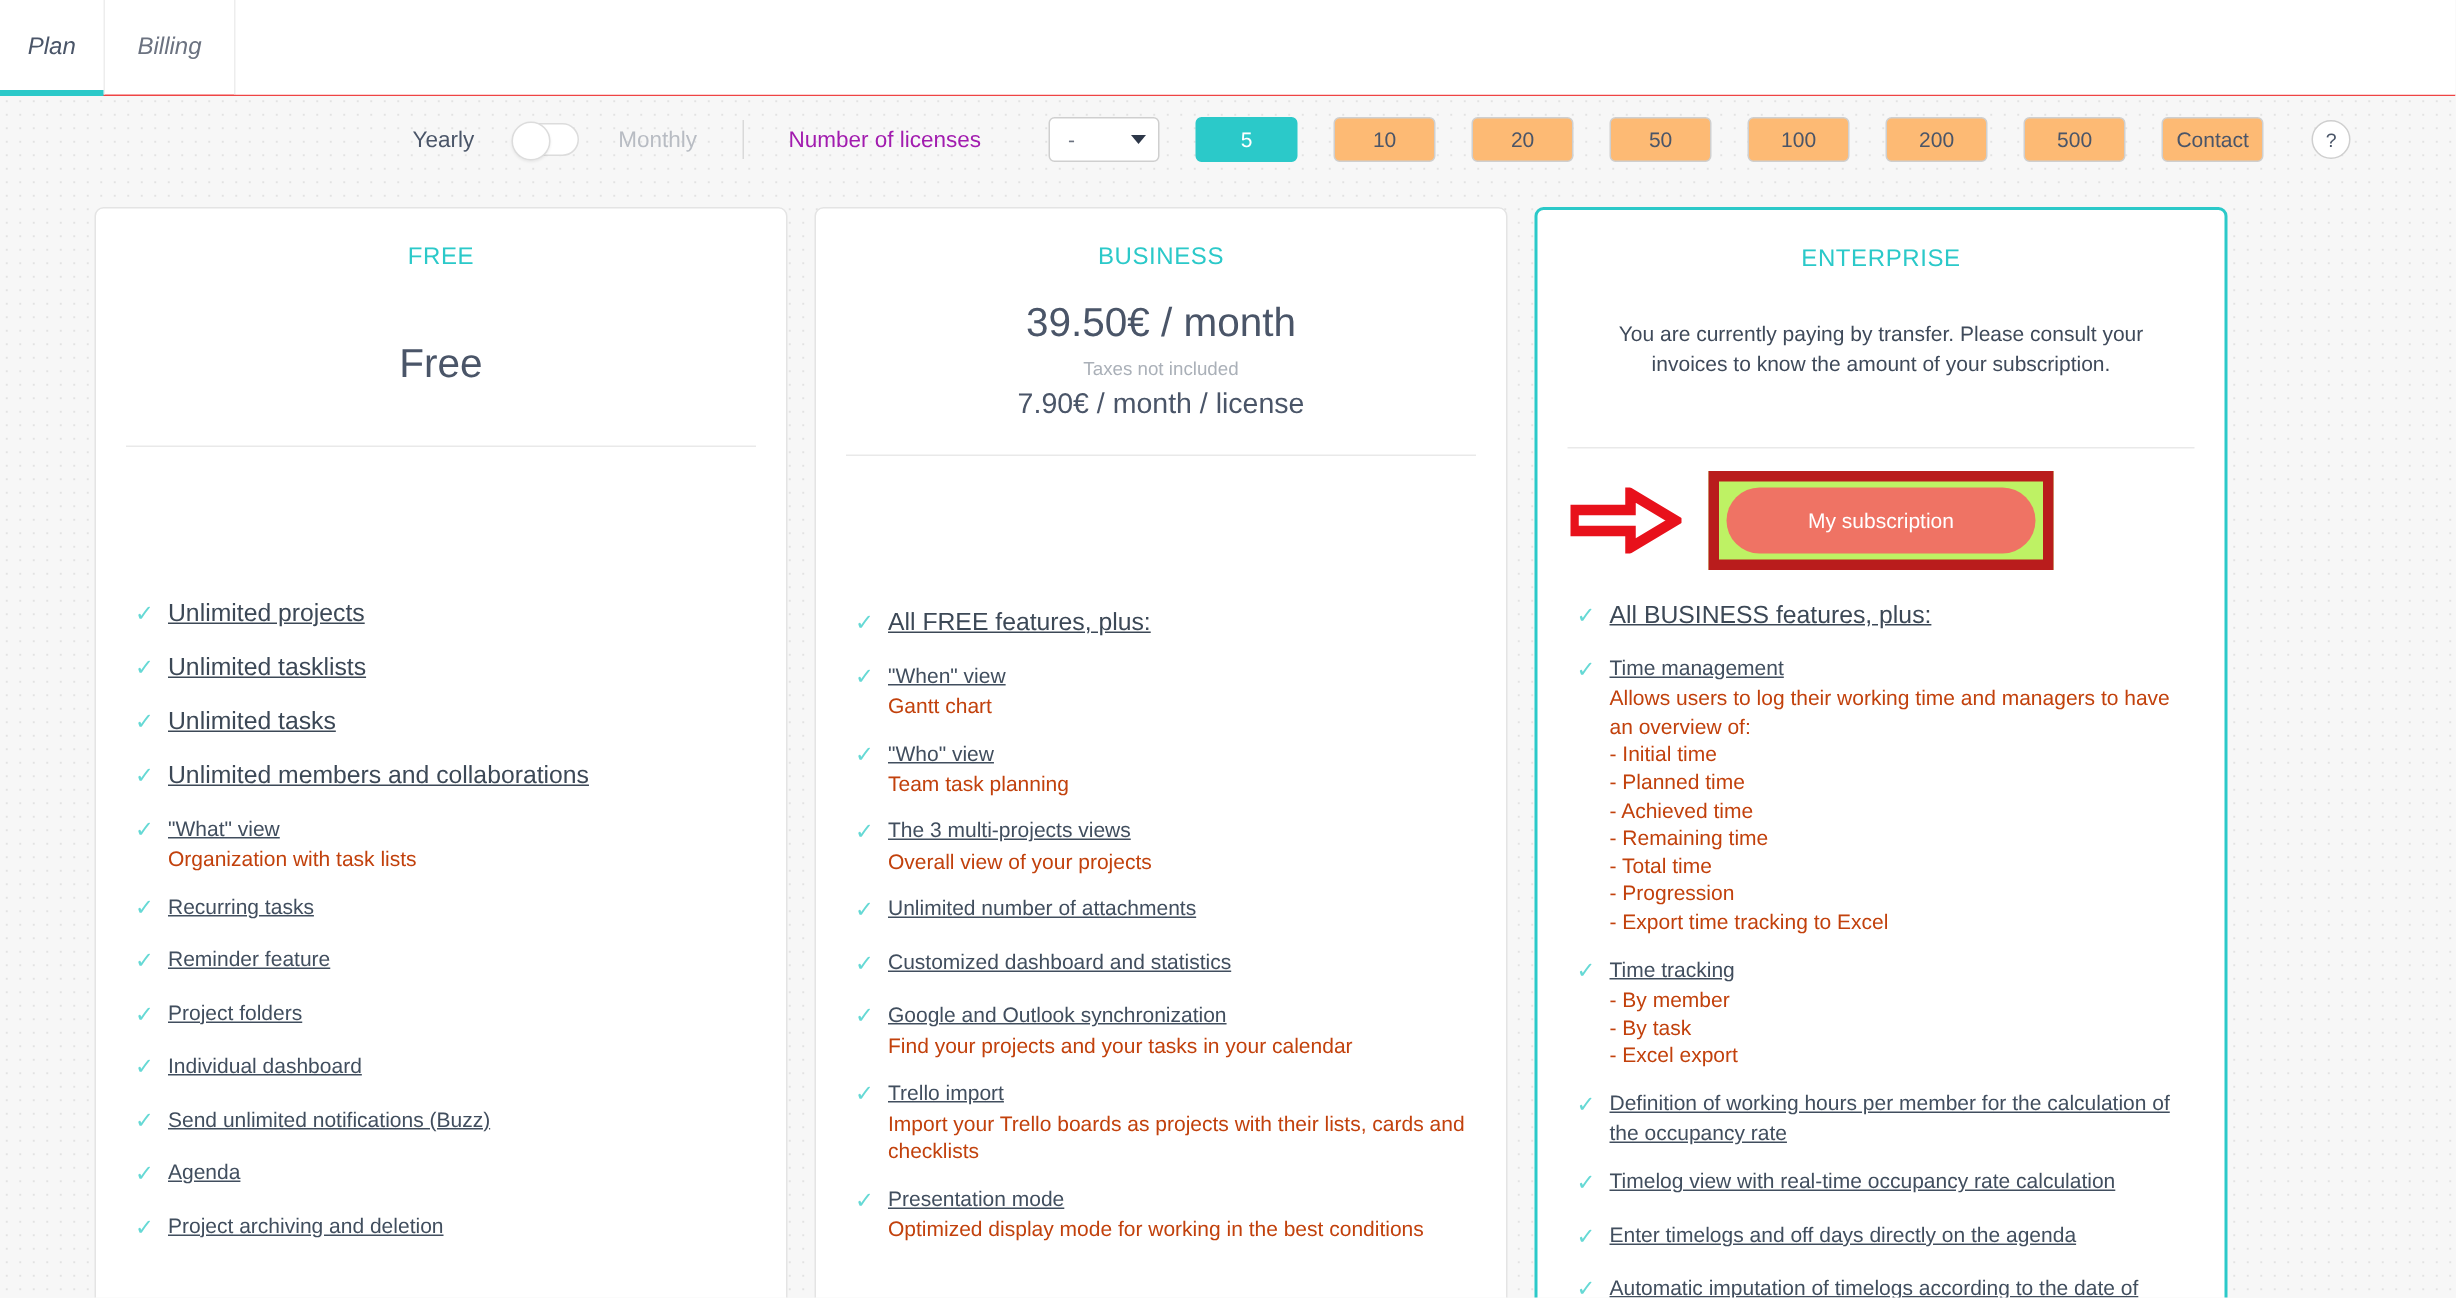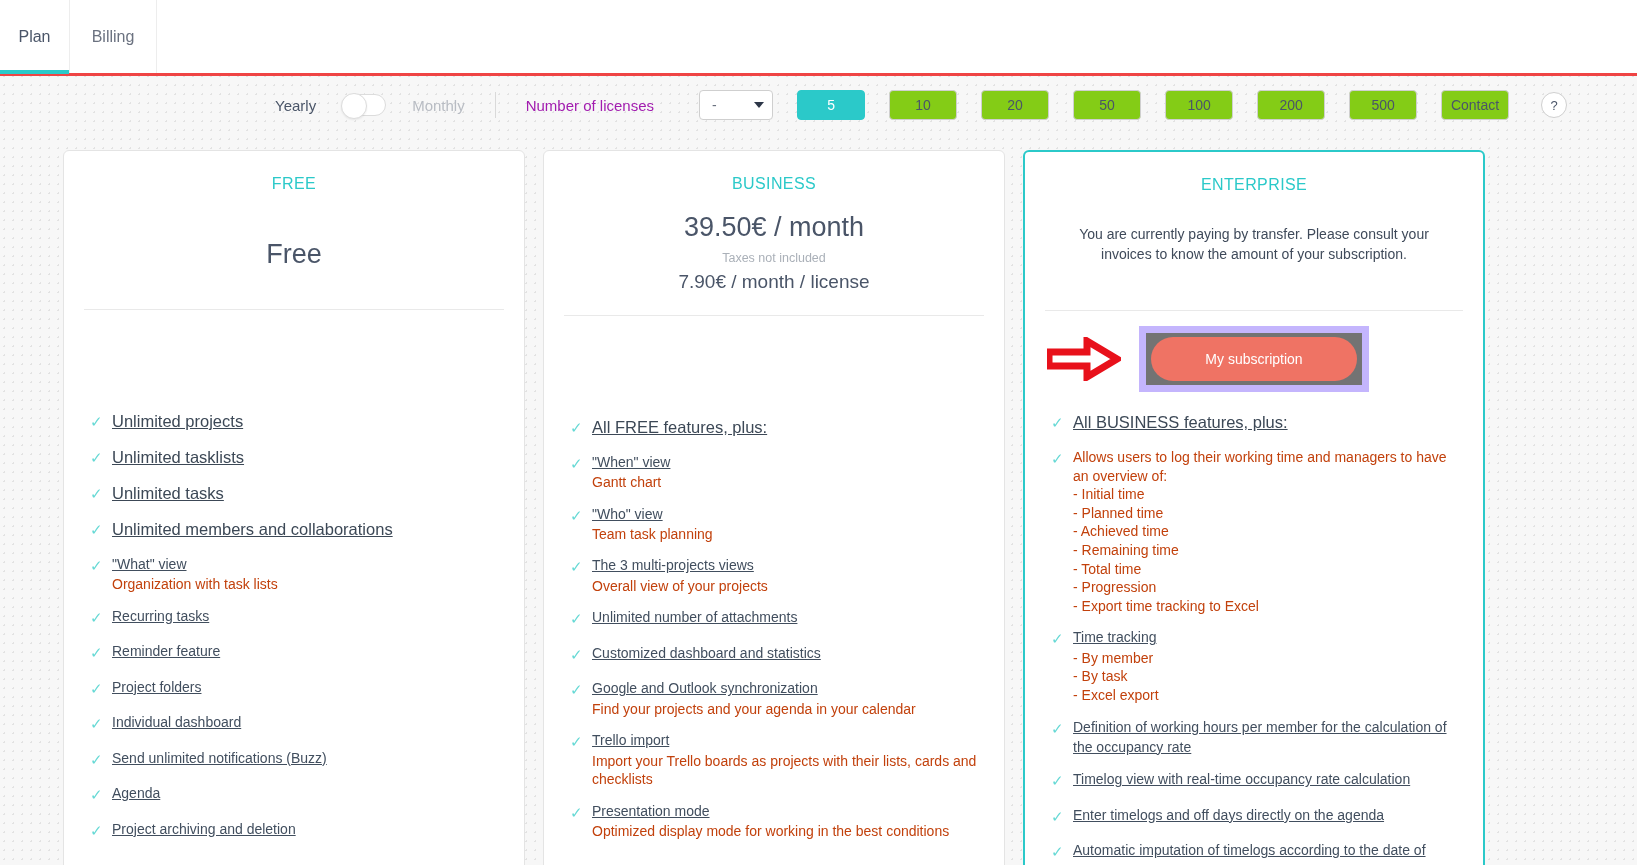--- a/index.html
+++ b/index.html
@@ -13,26 +13,27 @@
   body {
     font-family: "Liberation Sans", sans-serif;
     background: #f7f7f7;
     background-image: radial-gradient(#e2e2e2 1px, transparent 1px);
     background-size: 9px 9px;
     color: #4a5568;
   }
 
   
   .tabbar {
-    height: 76px;
+    height: 64px;
     background: #ffffff;
     display: flex;
     align-items: stretch;
-    border-bottom: 3px solid #ef4444;
+    border-bottom: 1px solid #ef4444;
     position: relative;
+    font-style: italic;
   }
   .tab {
     width: 70px;
     display: flex;
     align-items: center;
     justify-content: center;
     font-size: 16px;
     color: #6b7280;
     cursor: pointer;
     position: relative;
@@ -123,21 +124,21 @@
     border-left: 5px solid transparent;
     border-right: 5px solid transparent;
     border-top: 6px solid #2d3748;
   }
 
   .lic-btn {
     min-width: 68px;
     height: 30px;
     border: 1px solid #cfcfcf;
     border-radius: 4px;
-    background: #84cc16;
+    background: #fdba74;
     font-size: 14px;
     color: #4a5568;
     font-family: "Liberation Sans", sans-serif;
     cursor: pointer;
     margin-right: 8px;
     display: inline-flex;
     align-items: center;
     justify-content: center;
   }
   .lic-btn.active {
@@ -231,22 +232,22 @@
     align-items: center;
     justify-content: center;
     position: relative;
   }
   .cta-wrap {
     position: relative;
     display: flex;
     align-items: center;
   }
   .redbox {
-    border: 7px solid #c4b5fd;
-    background: #737373;
+    border: 7px solid #b91c1c;
+    background: #bef264;
     padding: 4px 5px;
     display: inline-block;
   }
   .subscribe-btn {
     width: 206px;
     height: 44px;
     border-radius: 22px;
     background: #ef7364;
     border: none;
     color: #ffffff;
@@ -472,21 +473,21 @@
         <div class="feat">
           <span class="check">✓</span>
           <div class="feat-body">
             <div class="feat-title">Customized dashboard and statistics</div>
           </div>
         </div>
         <div class="feat">
           <span class="check">✓</span>
           <div class="feat-body">
             <div class="feat-title">Google and Outlook synchronization</div>
-            <div class="feat-desc">Find your projects and your agenda in your calendar</div>
+            <div class="feat-desc">Find your projects and your tasks in your calendar</div>
           </div>
         </div>
         <div class="feat">
           <span class="check">✓</span>
           <div class="feat-body">
             <div class="feat-title">Trello import</div>
             <div class="feat-desc">Import your Trello boards as projects with their lists, cards and checklists</div>
           </div>
         </div>
         <div class="feat">
@@ -518,20 +519,21 @@
     <div class="features">
         <div class="feat big">
           <span class="check">✓</span>
           <div class="feat-body">
             <div class="feat-title">All BUSINESS features, plus:</div>
           </div>
         </div>
         <div class="feat">
           <span class="check">✓</span>
           <div class="feat-body">
+            <div class="feat-title">Time management</div>
             <div class="feat-desc">Allows users to log their working time and managers to have an overview of:
 - Initial time
 - Planned time
 - Achieved time
 - Remaining time
 - Total time
 - Progression
 - Export time tracking to Excel</div>
           </div>
         </div>

